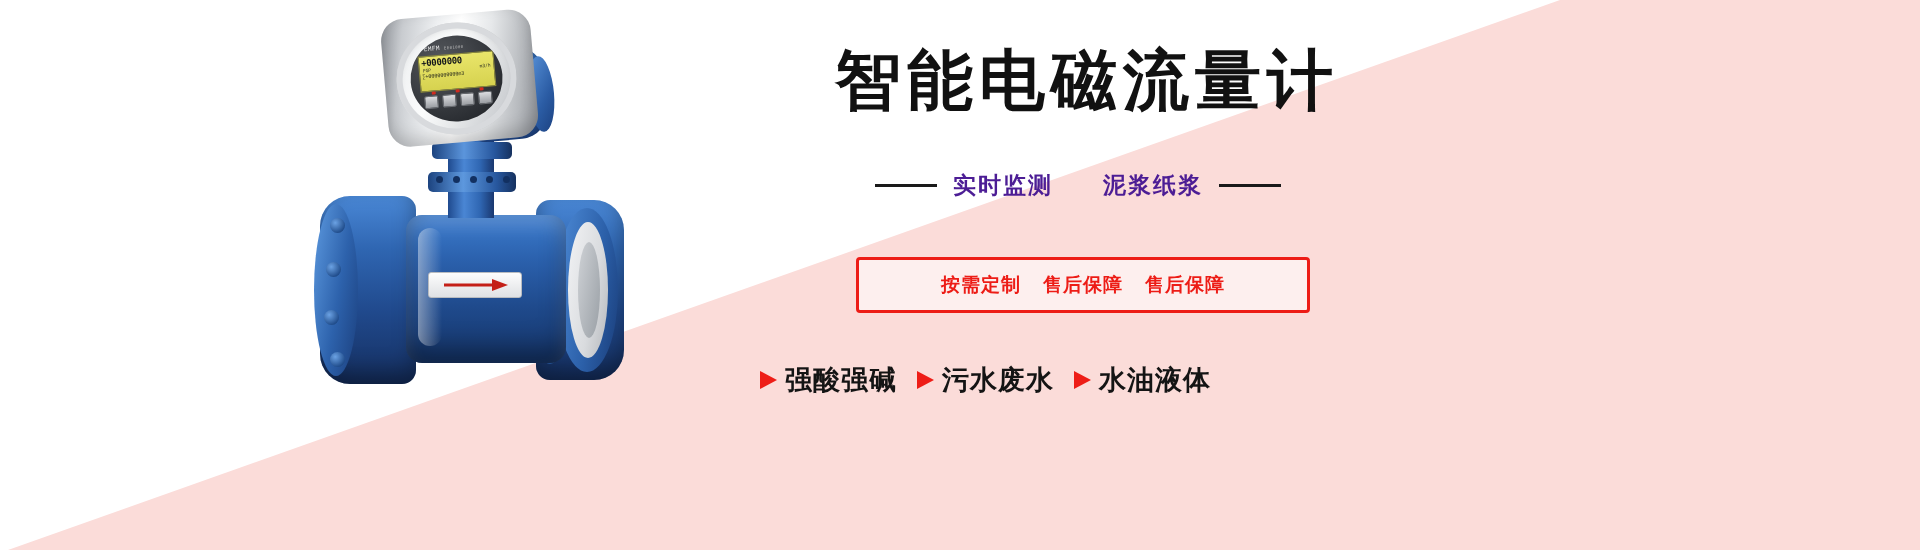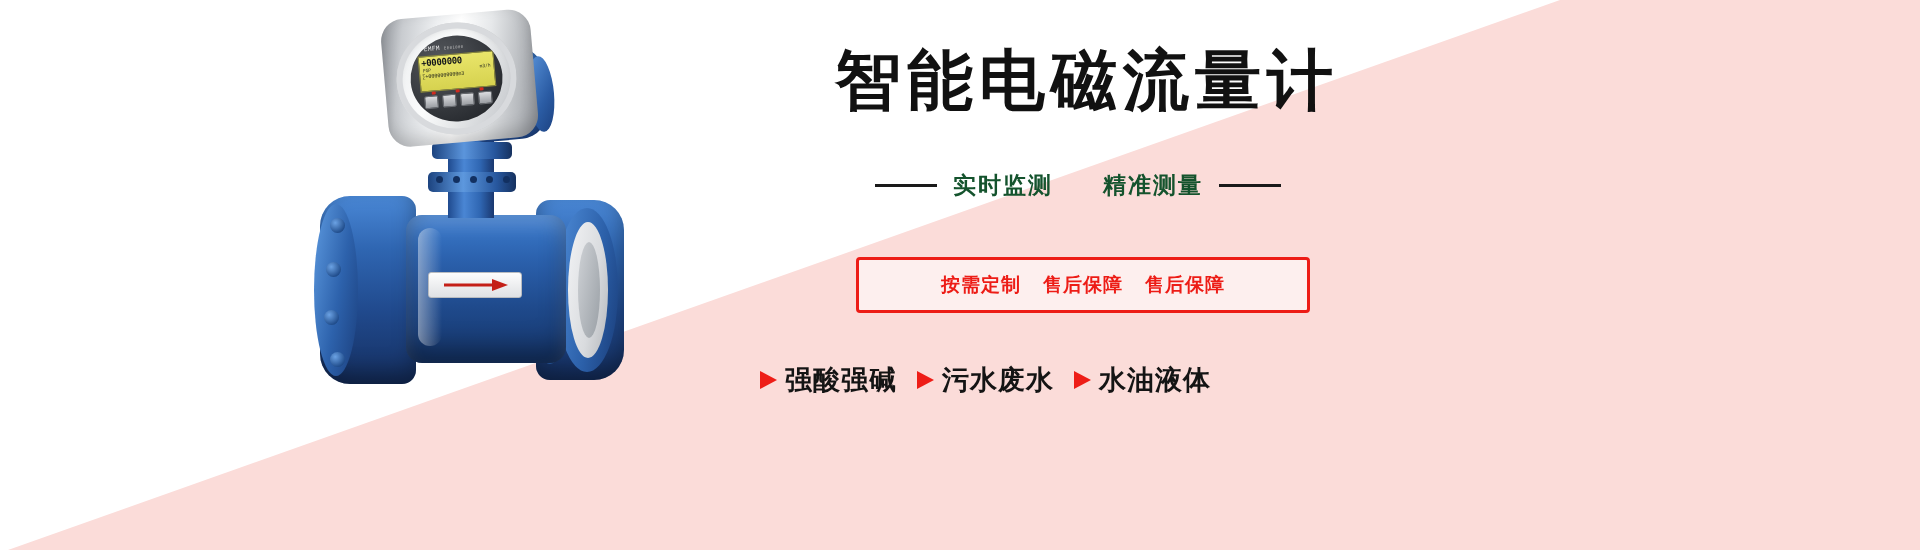--- a/index.html
+++ b/index.html
@@ -147,21 +147,21 @@
     position:absolute;left:835px;top:48px;
     font-size:66px;font-weight:bold;color:#111111;letter-spacing:6px;line-height:1;
     white-space:nowrap;
   }
 
   .subtitle-row{
     position:absolute;left:838px;top:170px;width:480px;
     display:flex;align-items:center;justify-content:center;gap:16px;white-space:nowrap;
   }
   .rule{display:block;width:62px;height:3px;background:#1a1a1a;}
-  .subtitle-text{font-size:23px;font-weight:bold;color:#14532d;letter-spacing:2px;}
+  .subtitle-text{font-size:23px;font-weight:bold;color:#4c1d95;letter-spacing:2px;}
   .subtitle-gap{display:inline-block;width:18px;}
 
   .promo-box{
     position:absolute;left:856px;top:257px;width:448px;height:50px;
     border:3px solid #ed1c16;border-radius:4px;background:rgba(255,255,255,.55);
     display:flex;align-items:center;justify-content:center;white-space:nowrap;
   }
   .promo-text{font-size:19px;font-weight:bold;color:#ed1c16;letter-spacing:1px;}
   .promo-sep{display:inline-block;width:22px;}
 
@@ -257,21 +257,21 @@
   </div>
 
   <div class="content">
 
     <div class="title">智能电磁流量计</div>
 
     <div class="subtitle-row">
       <span class="rule"></span>
       <span class="subtitle-text">实时监测</span>
       <span class="subtitle-gap"></span>
-      <span class="subtitle-text">精准测量</span>
+      <span class="subtitle-text">泥浆纸浆</span>
       <span class="rule"></span>
     </div>
 
     <div class="promo-box">
       <span class="promo-text">按需定制</span>
       <span class="promo-sep"></span>
       <span class="promo-text">售后保障</span>
       <span class="promo-sep"></span>
       <span class="promo-text">售后保障</span>
     </div>

